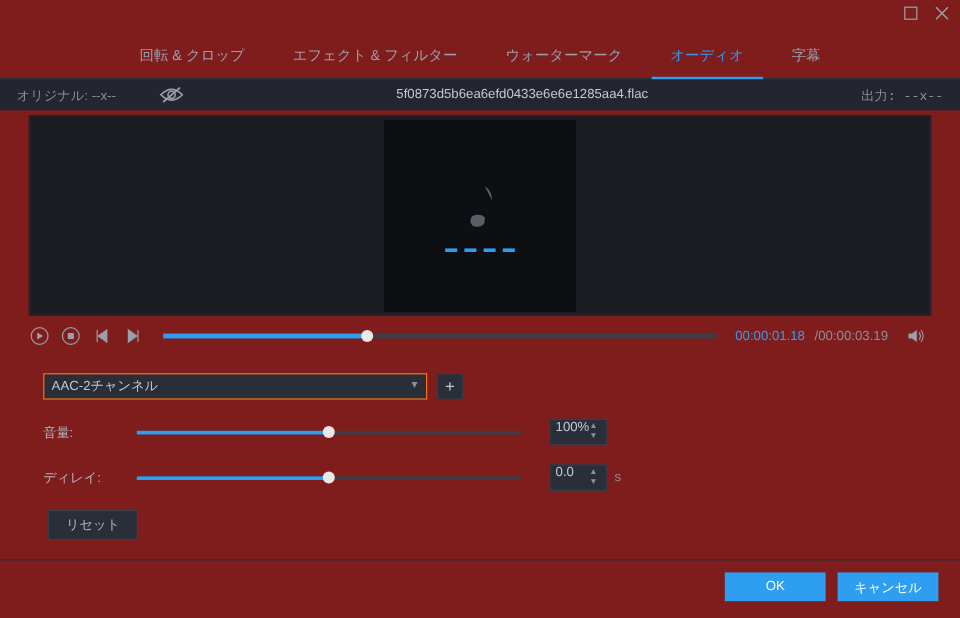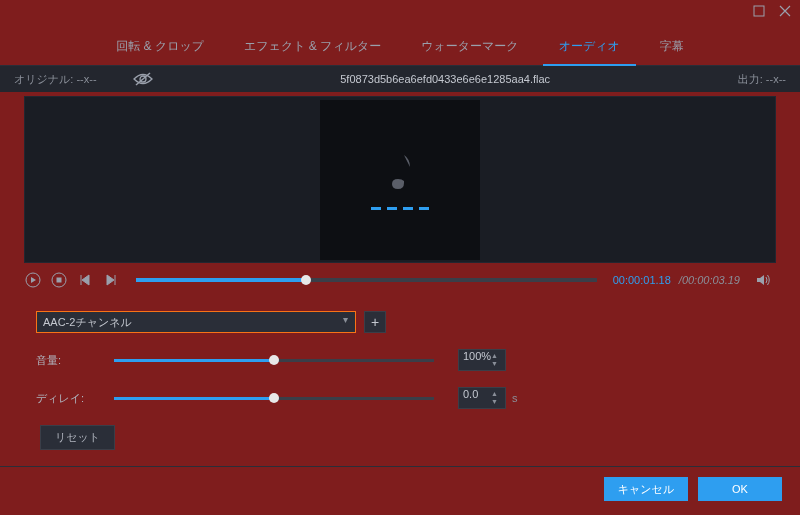--- a/index.html
+++ b/index.html
@@ -53,21 +53,21 @@
   display: flex;
   align-items: center;
   height: 28px;
   background: #23262e;
   padding: 0 14px;
   font-size: 11px;
 }
 .infobar .orig { color: #8a8f99; }
 .eye { margin-left: 36px; display: flex; align-items: center; }
 .infobar .fname { flex: 1; text-align: center; color: #c4c8d0; }
-.infobar .out { color: #8a8f99; }
+.infobar .out { color: #8a8f99; font-family: Liberation Mono, monospace; }
 .preview-area {
   background: #1a1d24;
   margin: 4px 24px 0 24px;
   height: 180px;
   display: flex;
   align-items: center;
   justify-content: center;
   border: 1px solid #232630;
 }
 .album {
@@ -107,21 +107,21 @@
 }
 .progress-thumb {
   position: absolute;
   left: 37%; top: 50%;
   width: 10px; height: 10px;
   background: #e8e8e8;
   border-radius: 50%;
   transform: translate(-50%, -50%);
 }
 .time-cur { color: #2e9ef0; font-size: 11px; }
-.time-dur { color: #8a8f99; font-size: 11px; font-style: italic; }
+.time-dur { color: #8a8f99; font-size: 11px; }
 .vol-icon { margin-left: 6px; }
 .settings {
   padding: 18px 36px 0 36px;
 }
 .row {
   display: flex;
   align-items: center;
   margin-bottom: 16px;
 }
 .row-label {
@@ -361,16 +361,16 @@
       </div>
       <span class="unit">s</span>
     </div>
 
     <div class="row">
       <button class="reset-btn">リセット</button>
     </div>
   </div>
 
   <div class="footer">
+    <button>OK</button>
     <button>キャンセル</button>
-    <button>OK</button>
   </div>
 </div>
 
 </body></html>

